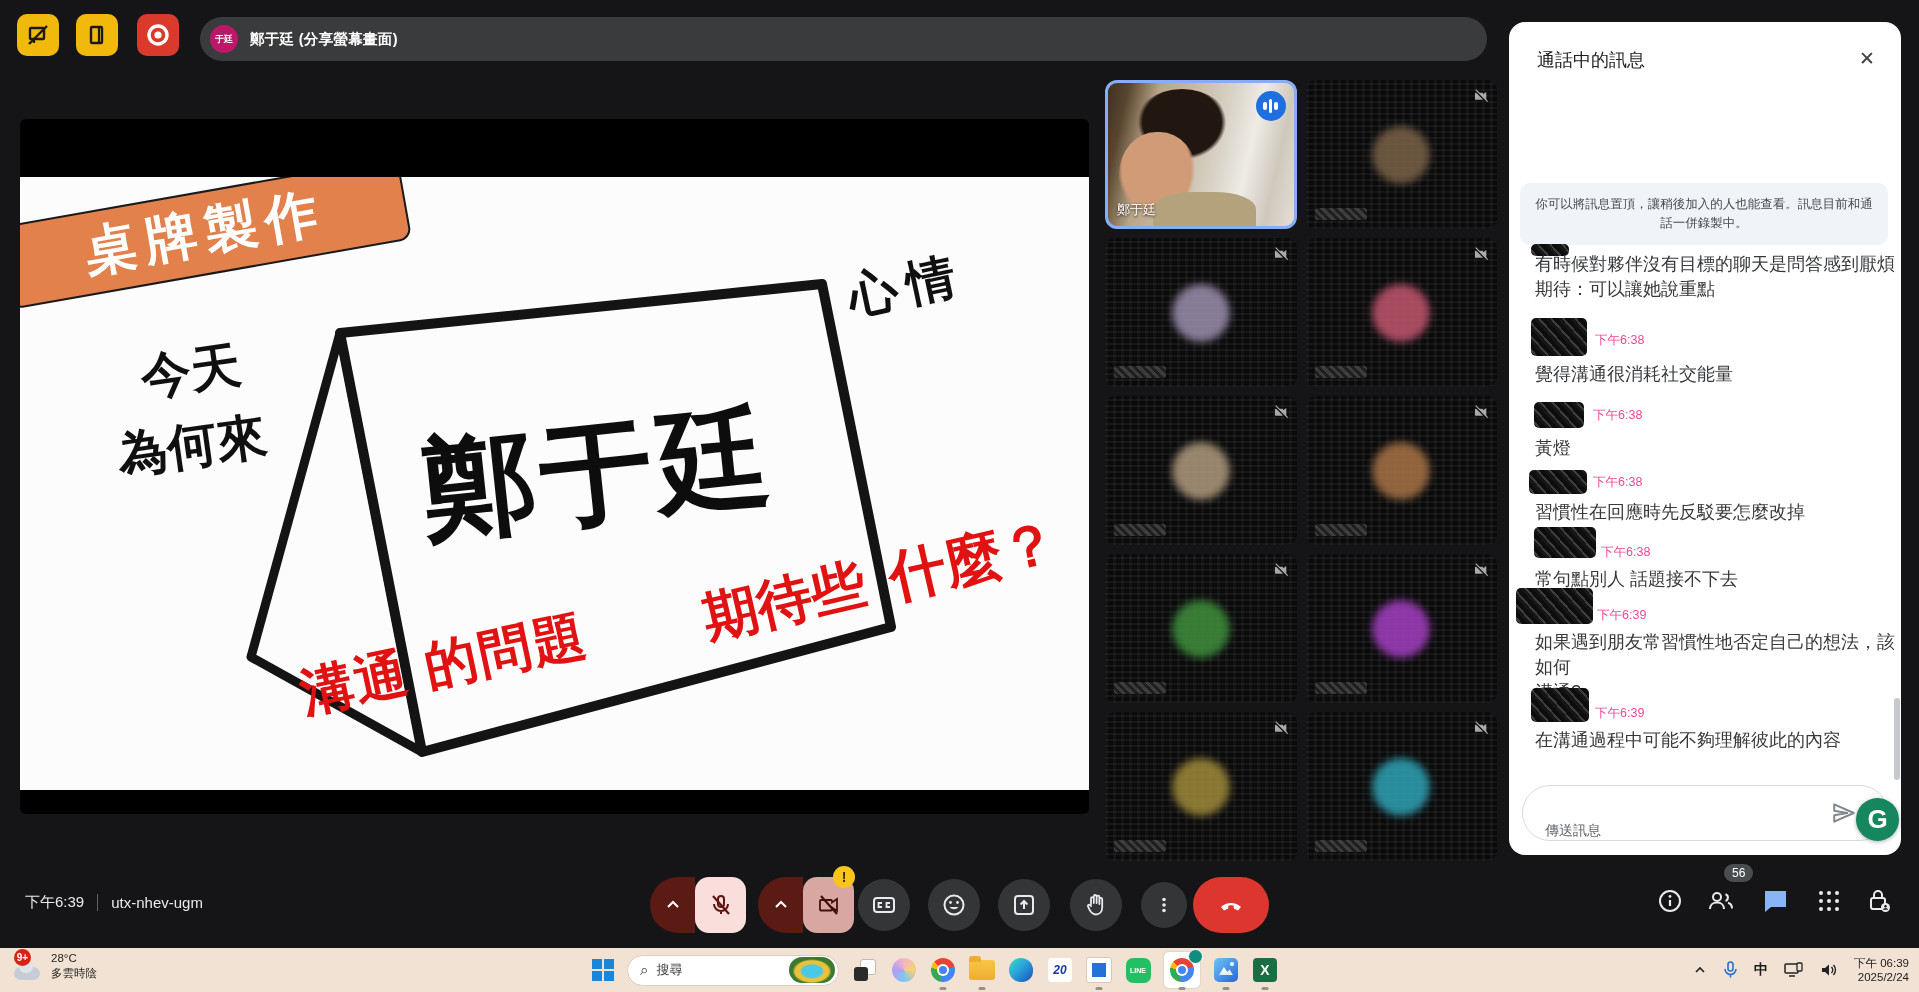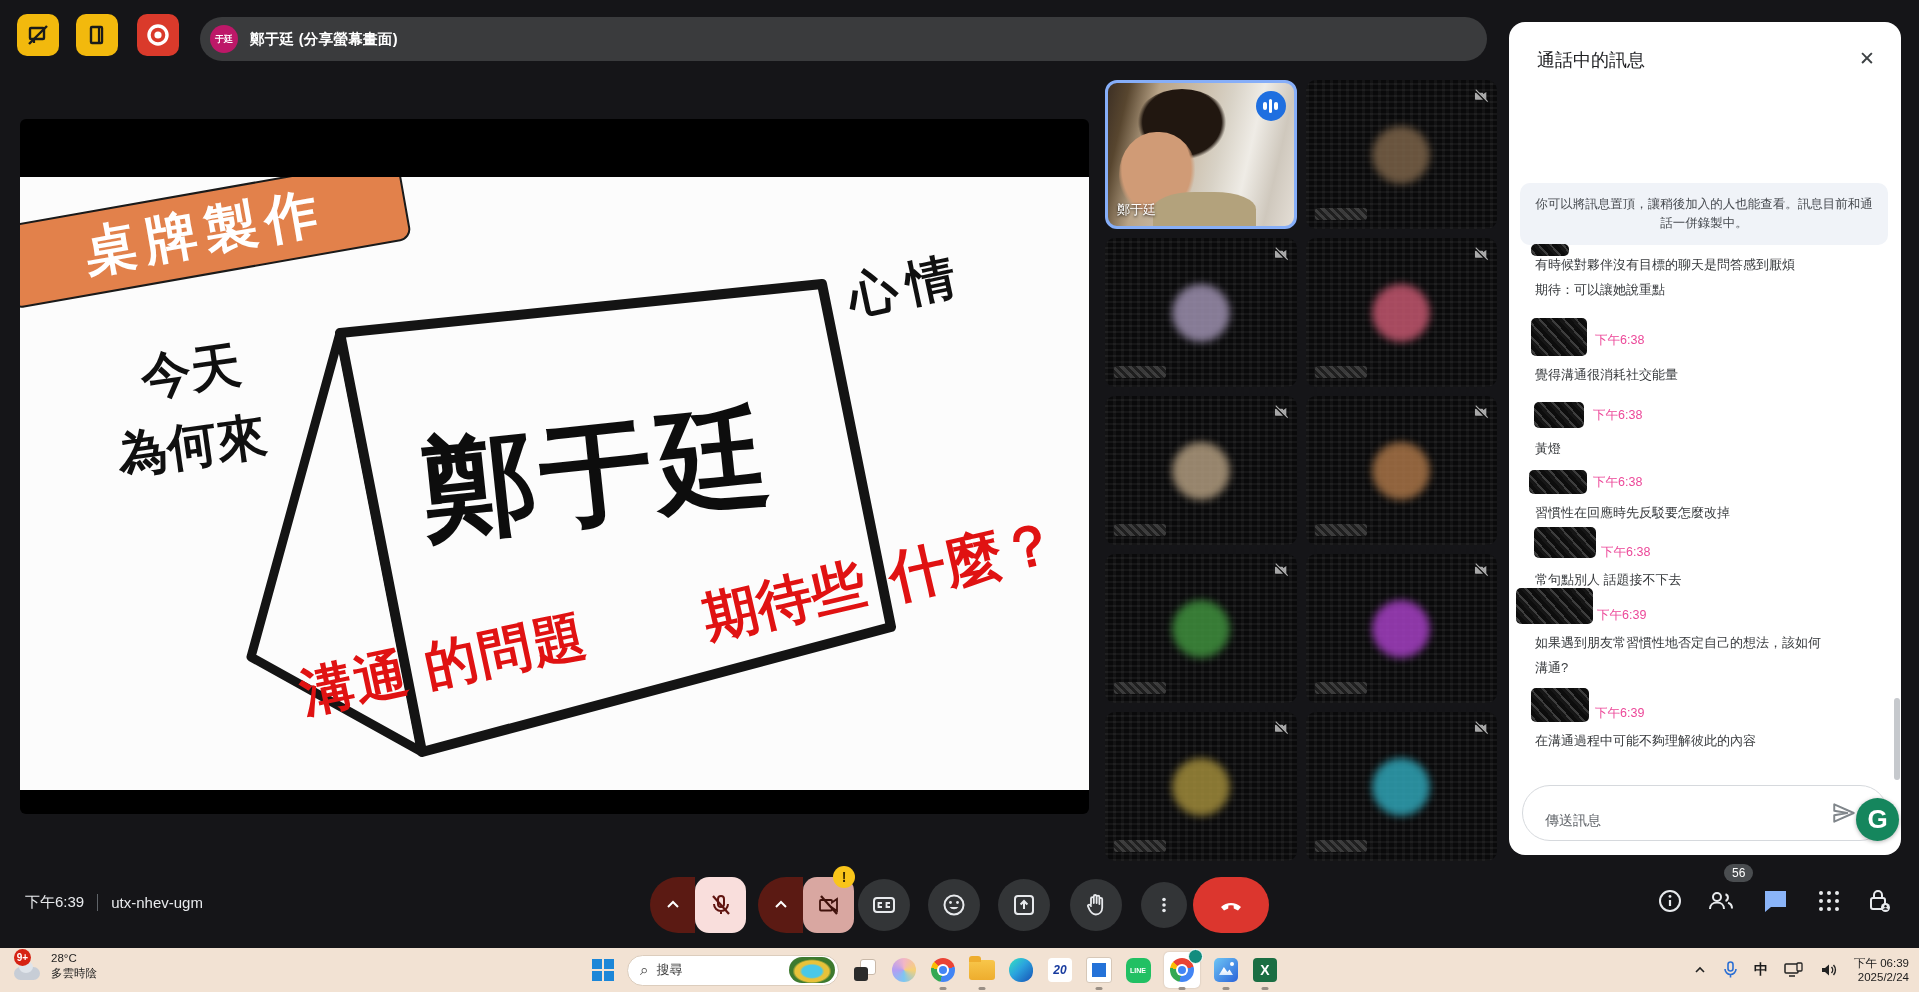--- a/index.html
+++ b/index.html
@@ -68,24 +68,24 @@
   .allow .sp{flex:1;}
   .tgl{width:42px;height:22px;border-radius:11px;background:#dde0e5;position:relative;}
   .tgl .kn{position:absolute;right:1px;top:-2px;width:25px;height:25px;border-radius:50%;background:#fff;
     box-shadow:0 1px 3px rgba(0,0,0,.35);display:flex;align-items:center;justify-content:center;
     color:#9aa0a6;font-size:12px;}
   .notice{left:11px;top:161px;width:368px;height:62px;display:flex;align-items:center;justify-content:center;
     text-align:center;font-size:12.5px;line-height:19px;color:#474b50;padding:0 12px;box-sizing:border-box;}
   .smudge{position:absolute;border-radius:5px;
     background:repeating-linear-gradient(48deg,#161616 0 3px,#3d3d3d 3px 5px,#0d0d0d 5px 9px);}
   .mtime{position:absolute;font-size:12.5px;color:#ec4899;}
-  .mtxt{position:absolute;font-size:13px;color:#373a3d;line-height:25px;white-space:pre-line;}
+  .mtxt{position:absolute;font-size:18px;color:#373a3d;line-height:25px;white-space:pre-line;}
   .sbar{position:absolute;left:385px;top:676px;width:6px;height:82px;border-radius:3px;background:#c6c9cd;}
   .inp{position:absolute;left:13px;top:763px;width:366px;height:56px;border:1.5px solid #d6d9dd;
-    border-radius:28px;box-sizing:border-box;display:flex;align-items:center;padding:16px 52px 0 22px;}
+    border-radius:28px;box-sizing:border-box;display:flex;align-items:flex-end;padding:16px 52px 0 22px;}
   .inp .ph{color:#5f6368;font-size:14px;flex:1;}
   .send{position:absolute;right:44px;top:778px;width:26px;height:26px;color:#80868b;}
   .gram{position:absolute;left:347px;top:776px;width:43px;height:43px;border-radius:50%;background:#15865d;
     color:#fff;font-size:26px;font-weight:bold;display:flex;align-items:center;justify-content:center;
     box-shadow:0 1px 4px rgba(0,0,0,.3);}
   
   .brow{position:absolute;left:25px;top:893px;display:flex;align-items:center;gap:13px;color:#e8eaed;font-size:15px;}
   .brow .dv{width:1px;height:17px;background:#5f6368;}
   .ctl{position:absolute;top:877px;height:56px;}
   .grp{display:flex;}

